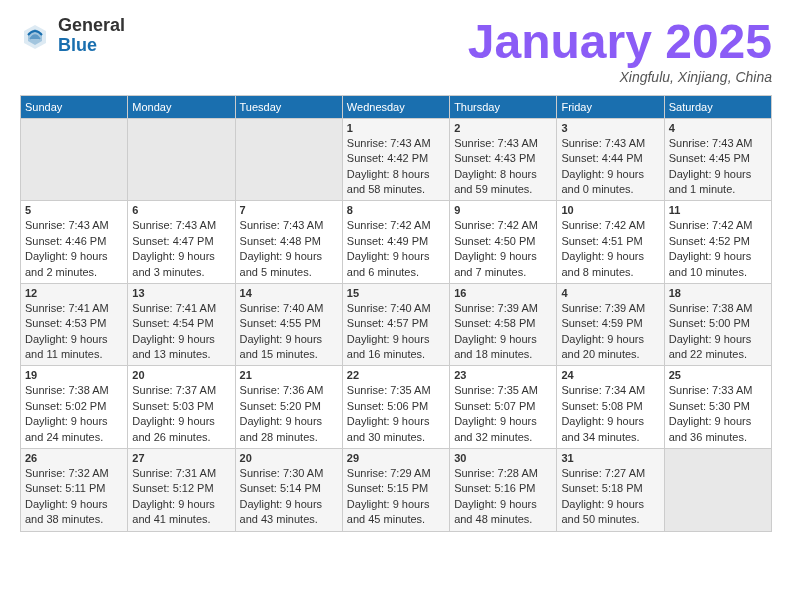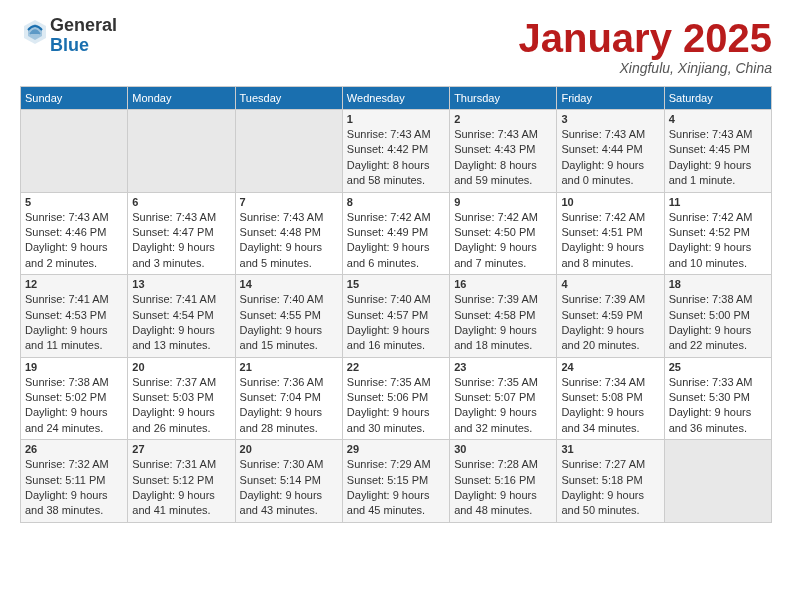--- a/index.html
+++ b/index.html
@@ -16,22 +16,22 @@
       padding: 16px 20px 10px 20px;
     }
     .header {
       display: flex;
       align-items: flex-start;
       justify-content: space-between;
       margin-bottom: 10px;
     }
     .logo {
       display: flex;
-      align-items: flex-start;
-      gap: 0;
+      align-items: center;
+      gap: 8px;
     }
     .logo-text {
       display: flex;
       flex-direction: column;
       line-height: 1.1;
     }
     .logo-general {
       font-size: 18px;
       font-weight: bold;
       color: #333;
@@ -42,23 +42,23 @@
       color: #1a6faf;
     }
     .logo-icon {
       width: 30px;
       height: 30px;
     }
     .title-block {
       text-align: right;
     }
     .title-month {
-      font-size: 40px;
+      font-size: 48px;
       font-weight: bold;
-      color: #b91c1c;
+      color: #8b5cf6;
       line-height: 1.1;
     }
     .title-location {
       font-size: 14px;
       color: #555;
       font-style: italic;
     }
     .calendar {
       width: 100%;
       border-collapse: collapse;
@@ -269,21 +269,21 @@
           </td>
           <td>
             <span class="day-num">20</span>
             <div class="day-info">Sunrise: 7:37 AM
 Sunset: 5:03 PM
 Daylight: 9 hours and 26 minutes.</div>
           </td>
           <td>
             <span class="day-num">21</span>
             <div class="day-info">Sunrise: 7:36 AM
-Sunset: 7:04 PM
+Sunset: 5:20 PM
 Daylight: 9 hours and 28 minutes.</div>
           </td>
           <td>
             <span class="day-num">22</span>
             <div class="day-info">Sunrise: 7:35 AM
 Sunset: 5:06 PM
 Daylight: 9 hours and 30 minutes.</div>
           </td>
           <td>
             <span class="day-num">23</span>

